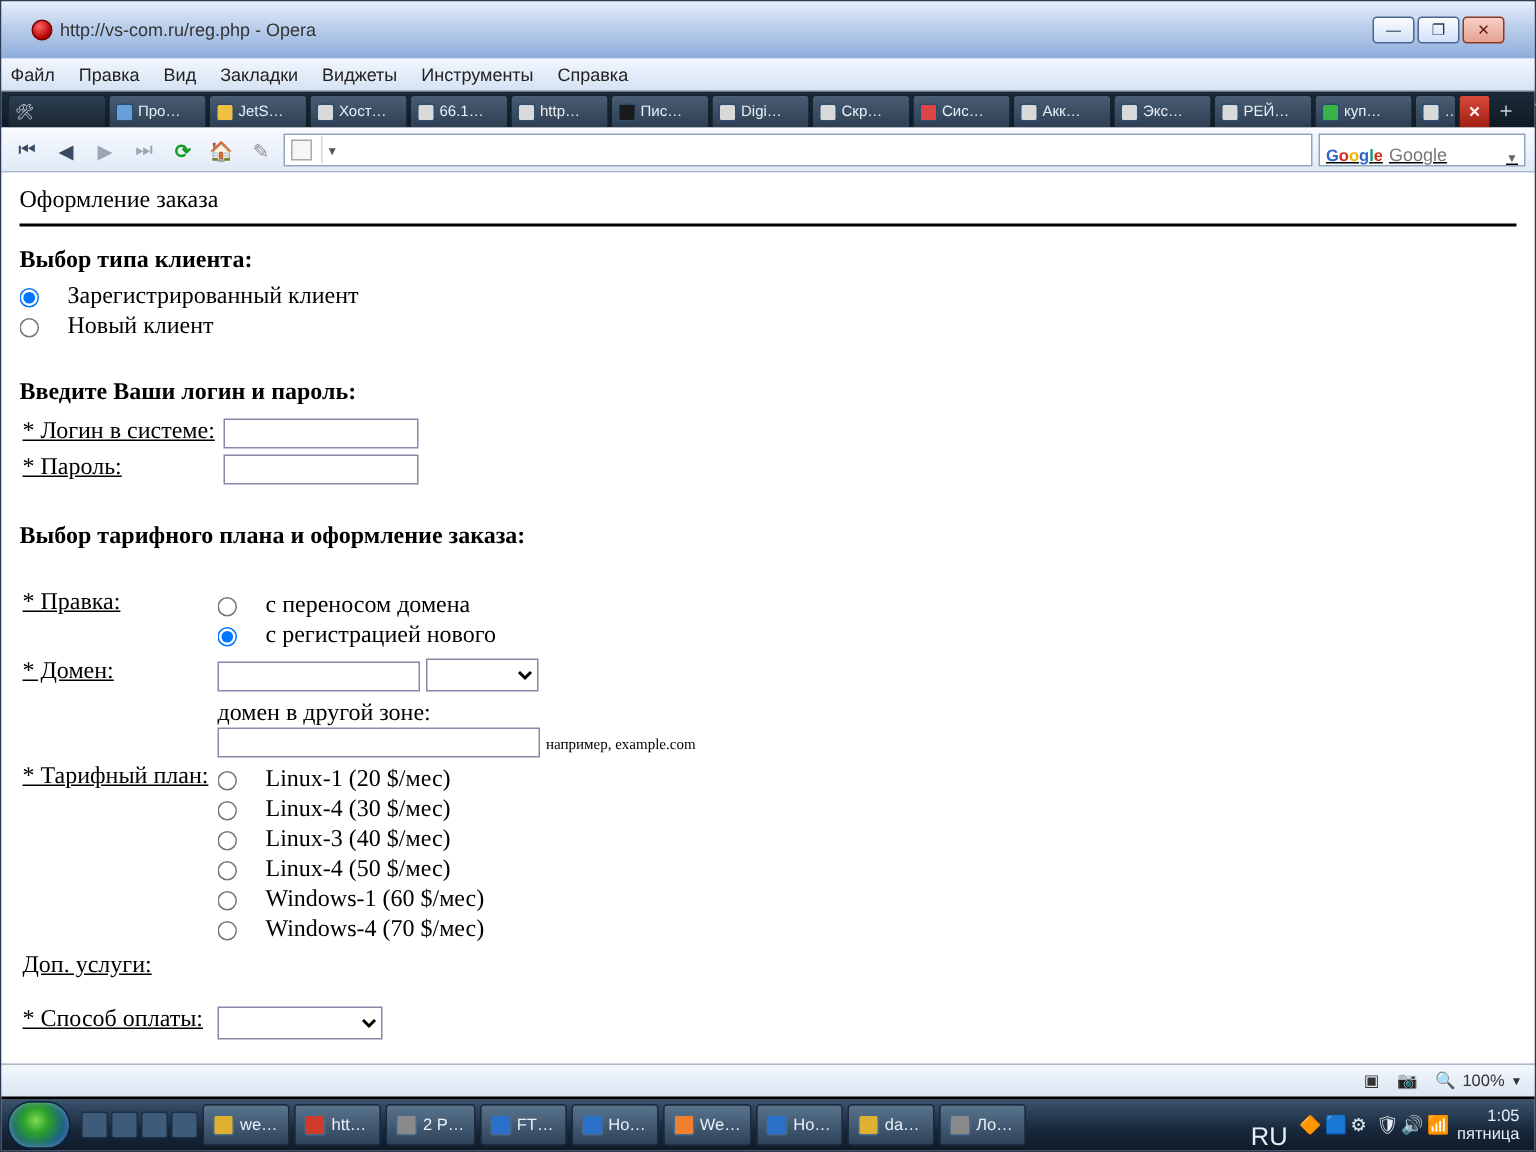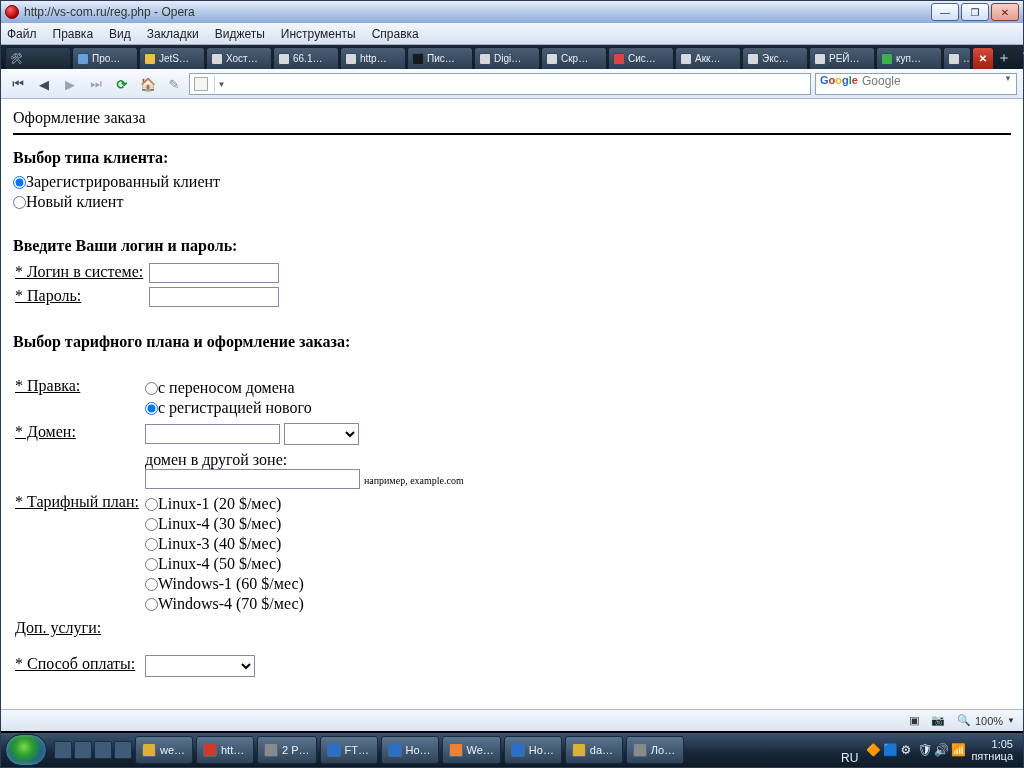--- a/index.html
+++ b/index.html
@@ -1,19 +1,19 @@
 <!DOCTYPE html>
 <html><head>
 <meta charset="utf-8">
 <style>
   * { box-sizing: border-box; }
   body { margin:0; padding:0; width:1024px; height:768px; overflow:hidden; font-family:"Segoe UI",Tahoma,sans-serif; font-size:12px; background:#fff; }
   
   .win { width:1024px; height:768px; display:flex; flex-direction:column; background:#d8e3f0; border:1px solid #2b3a55; }
-  .titlebar { height:22px; background:linear-gradient(#e6eefc,#bfd2ed 40%,#8dacdb); display:flex; align-items:center; padding:0 4px; font-size:12px; color:#333; }
+  .titlebar { height:38px; background:linear-gradient(#e6eefc,#bfd2ed 40%,#8dacdb); display:flex; align-items:center; padding:0 20px; font-size:12px; color:#333; }
   .opera-icon { width:14px; height:14px; border-radius:50%; background:radial-gradient(circle at 35% 30%,#ff6666,#b40000 70%); border:1px solid #770000; margin-right:5px; }
   .title-text { flex:1; }
   .winbtns { display:flex; gap:2px; }
   .winbtn { width:28px; height:18px; border:1px solid #4a6791; border-radius:3px; background:linear-gradient(#fdfdfe,#cfe0f7); display:flex; align-items:center; justify-content:center; font-size:10px; color:#1a3558; cursor:default; }
   .winbtn.close { background:linear-gradient(#f8d0c8,#e3a18e); border-color:#8a3a27; color:#5a1606; }
   
   .menubar { height:22px; background:linear-gradient(#f2f6fd,#d6e3f4); display:flex; align-items:center; padding:0 6px; gap:16px; border-bottom:1px solid #aab; }
   .menubar span { font-size:12px; color:#222; }
   
   .tabstrip { height:24px; background:linear-gradient(#1c2a38,#0e1b26); display:flex; align-items:stretch; padding:2px 4px 0 4px; gap:1px; }
@@ -30,30 +30,30 @@
   
   .toolbar { height:30px; background:linear-gradient(#f7faff,#e1eaf6); border-top:1px solid #fff; border-bottom:1px solid #a9b8cc; display:flex; align-items:center; padding:0 6px; gap:4px; }
   .tb-btn { width:22px; height:22px; display:flex; align-items:center; justify-content:center; font-size:13px; color:#3a4b61; border-radius:3px; }
   .refresh-ico { color:#139a21; font-weight:bold; }
   .home-ico { color:#0a55b5; }
   .wand-ico { color:#8b8b8b; }
   .addrwrap { flex:1; height:22px; border:1px solid #8ea3be; background:#fff; display:flex; align-items:center; padding:0 4px; gap:6px; }
   .addrwrap .pageico { width:14px; height:14px; border:1px solid #aaa; background:#f6f6f6; }
   .addrtext { flex:1; font-size:12px; color:#222; }
   .addrdrop { width:14px; height:18px; border-left:1px solid #ccd6e4; display:flex; align-items:center; justify-content:center; color:#555; font-size:8px; }
-  .searchwrap { width:202px; height:22px; border:1px solid #8ea3be; background:#fff; display:flex; align-items:flex-start; padding:0 4px; gap:4px; }
+  .searchwrap { width:138px; height:22px; border:1px solid #8ea3be; background:#fff; display:flex; align-items:flex-end; padding:0 4px; gap:4px;text-decoration:underline; }
   .gico { font-weight:bold; font-size:11px; }
   .gico .gb { color:#2a66c8; } .gico .gr { color:#d62d20; } .gico .gy { color:#f3b600; } .gico .gg { color:#0d9d58; }
   .searchtext { color:#777; font-size:12px; }
   
   .page { flex:1; background:#fff; overflow:auto; padding:10px 12px; font-family:'Times New Roman',serif; font-size:16px; color:#000; }
   .page h1 { font-size:16px; font-weight:normal; margin:0 0 6px 0; }
   .page hr { border:none; border-top:2px solid #000; margin:2px 0 14px 0; }
   .sectitle { font-weight:bold; margin:6px 0; }
-  .radiorow { display:flex; align-items:center; gap:0; margin:2px 0; }
+  .radiorow { display:flex; align-items:center; gap:19px; margin:2px 0; }
   .radiorow input[type=radio] { margin:0; }
   .ftable { border-collapse:collapse; }
   .ftable td { padding:2px 2px; vertical-align:top; }
   .ftable td.label { white-space:nowrap; padding-right:4px;text-decoration:underline; }
   input.txt { border:1px solid #88a; height:20px; padding:1px 3px; font:inherit; }
   select.sel { border:1px solid #88a; height:22px; background:#fff; }
   .hint { font-size:10px; }
   
   .statusbar { height:22px; background:linear-gradient(#f3f7fc,#dbe6f3); border-top:1px solid #a9b8cc; display:flex; align-items:center; justify-content:flex-end; padding:0 8px; gap:12px; font-size:11px; color:#333; }
   .zoom { display:flex; align-items:center; gap:4px; }
@@ -66,21 +66,21 @@
   .taskbtn .tico { width:14px; height:14px; background:#94b7da; border:1px solid #4a6a8b; border-radius:2px; flex:0 0 14px; }
   .taskbtn .tico.o { background:#d03a2a; }
   .taskbtn .tico.y { background:#e0b030; }
   .taskbtn .tico.b { background:#2a70c8; }
   .taskbtn .tico.g { background:#8a8a8a; }
   .taskbtn .tico.f { background:#f08030; }
   .tray { margin-left:auto; display:flex; align-items:center; gap:6px; color:#e5edf7; padding-right:6px; }
   .trayicons { display:flex; gap:3px; }
   .trayicons span { width:14px; height:14px; }
   .clock { text-align:right; font-size:11px; line-height:12px; }
-  .lang { font-size:12px; padding:2px 2px;margin-top:15px; }
+  .lang { font-size:17px; padding:2px 2px;margin-top:15px; }
 </style>
 </head>
 <body>
 
 <div class="win">
 
   <div class="titlebar">
     <div class="opera-icon"></div>
     <div class="title-text">http://vs-com.ru/reg.php - Opera</div>
     <div class="winbtns">

